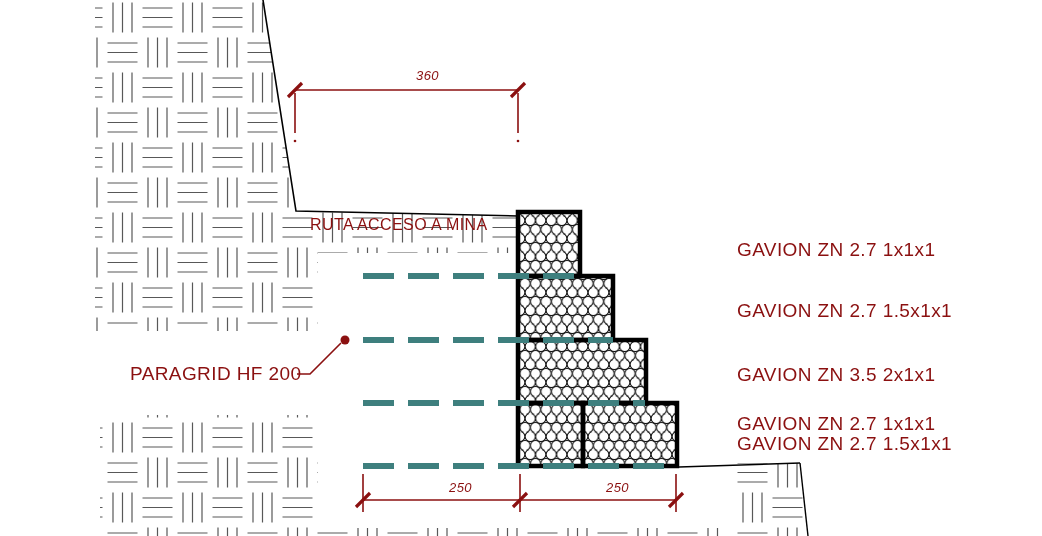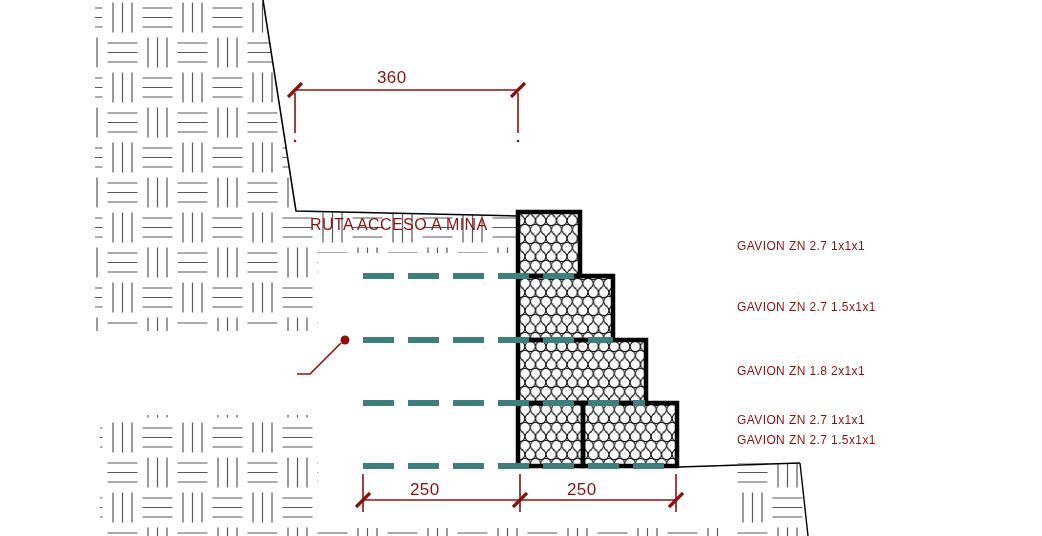--- a/index.html
+++ b/index.html
@@ -10,22 +10,22 @@
     font-family:"Liberation Sans", sans-serif;
     overflow:hidden;
   }
   #canvas svg{position:absolute;left:0;top:0;}
   .anno{
     position:absolute;
     color:var(--annotation,#8b1010);
     white-space:nowrap;
     letter-spacing:0.4px;
   }
-  .lbl{font-size:12px;}
-  .dim{font-size:17px;width:62px;text-align:left;}
+  .lbl{font-size:19px;}
+  .dim{font-size:13px;width:62px;text-align:right;font-style:italic;}
   
   .s-outline{stroke:var(--outline,#000);}
   .s-maroon{stroke:var(--annotation,#8b1010);}
   .f-maroon{fill:var(--annotation,#8b1010);}
   .s-teal{stroke:var(--geogrid,#3e7f7e);}
   .s-hatch{stroke:var(--hatch,#585858);}
 </style>
 </head>
 <body>
 
@@ -101,20 +101,21 @@
   </svg>
 
   <div class="anno" style="left:310px;top:180px;font-size:16px;margin-top:36px;">RUTA ACCESO A MINA</div>
 
   <div class="anno dim" style="left:377px;top:68px;">360</div>
 
   <div class="anno dim" style="left:410px;top:480px;">250</div>
 
   <div class="anno dim" style="left:567px;top:480px;">250</div>
 
+  <div class="anno lbl" style="left:130px;top:363px;">PARAGRID HF 200</div>
 
   <div class="anno lbl" style="left:737px;top:239px;">GAVION ZN 2.7 1x1x1</div>
   <div class="anno lbl" style="left:737px;top:300px;">GAVION ZN 2.7 1.5x1x1</div>
-  <div class="anno lbl" style="left:737px;top:364px;">GAVION ZN 1.8 2x1x1</div>
+  <div class="anno lbl" style="left:737px;top:364px;">GAVION ZN 3.5 2x1x1</div>
   <div class="anno lbl" style="left:737px;top:413px;">GAVION ZN 2.7 1x1x1</div>
   <div class="anno lbl" style="left:737px;top:433px;">GAVION ZN 2.7 1.5x1x1</div>
 
 </div>
 
 </body></html>

